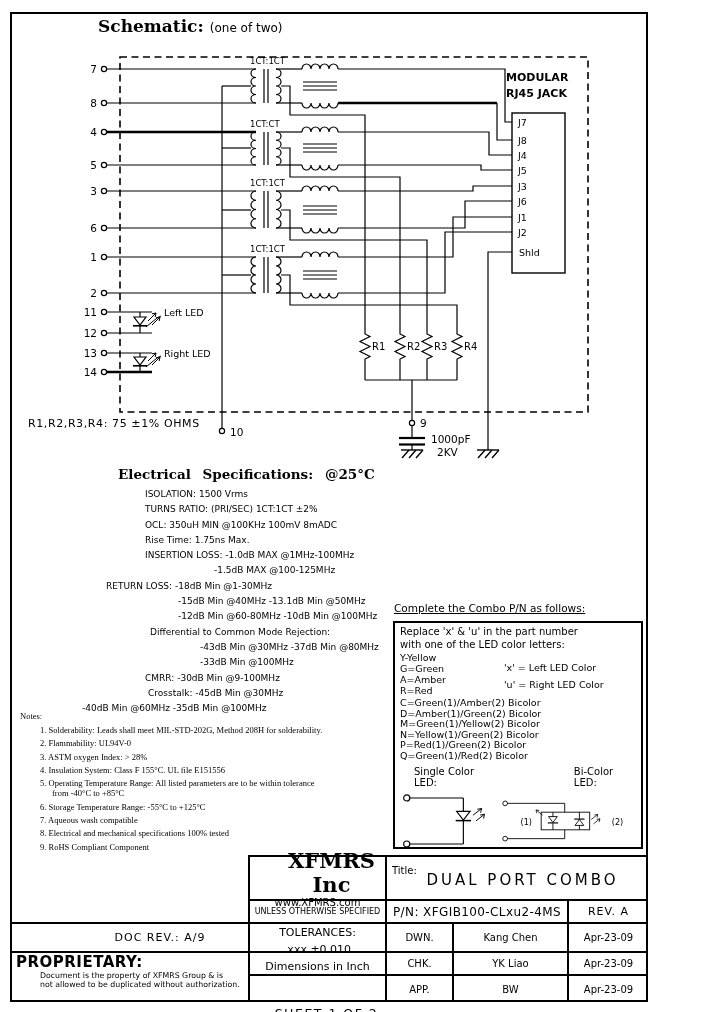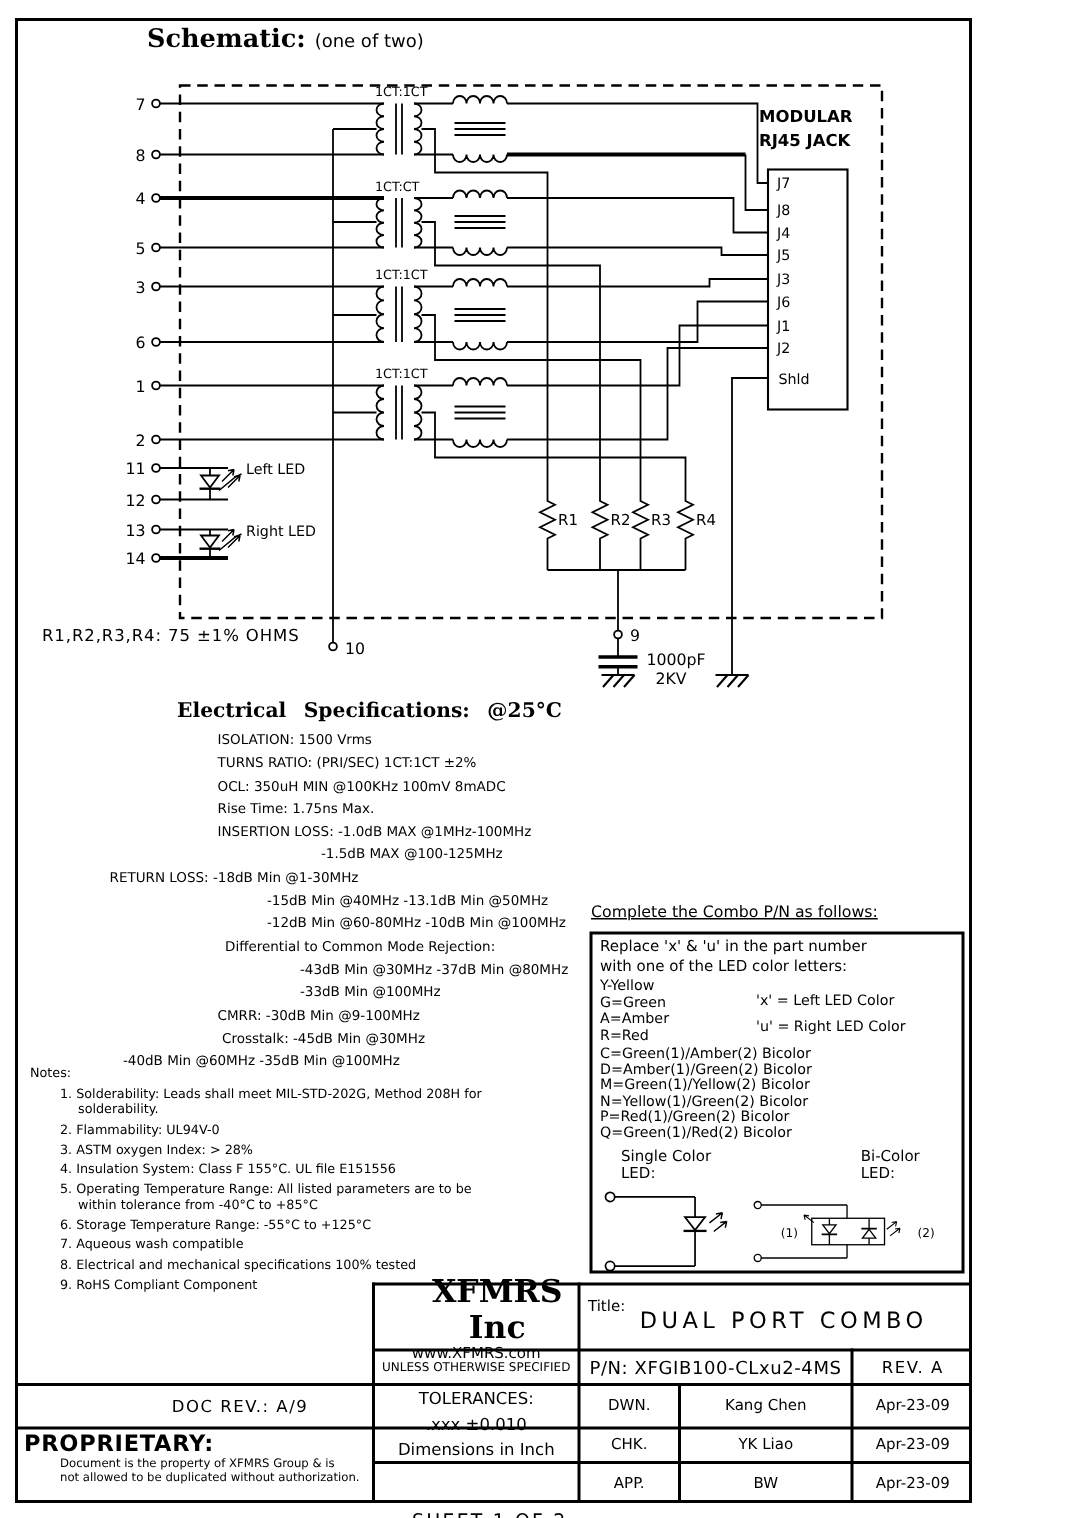--- a/index.html
+++ b/index.html
@@ -18,21 +18,21 @@
   .combo-box{left:393px;top:621px;width:236px;height:218px;border:2px solid #000;padding:3px 5px;}
   .combo-intro{font-size:10px;line-height:12.5px;}
   .letter-grid{position:relative;height:46px;margin-top:1px;}
   .letters{font-size:9.5px;line-height:11px;}
   .xu{position:absolute;left:104px;top:7px;font-size:9.5px;line-height:17px;}
   .bicolor{font-size:9.5px;line-height:10.6px;}
   .led-labels{display:flex;font-size:10px;margin-top:4px;}
   .led-labels .l1{margin-left:14px;}
   .led-labels .l2{margin-left:78px;}
   .led-diagrams{display:flex;margin-top:2px;}
-  .notes-blk{left:20px;top:711px;width:300px;font-size:8.5px;}
+  .notes-blk{left:20px;top:711px;width:300px;font-size:8.5px;font-family:Liberation Serif, serif;}
   .notes-blk .nt{margin-bottom:4px;}
   .note{margin-left:32px;width:272px;line-height:10.3px;margin-bottom:3px;text-indent:-12px;}
   .note::before{content:attr(data-num) ". ";}
   .tb-line{background:#000;}
   .tb-cell{position:absolute;display:flex;align-items:center;justify-content:center;text-align:center;}
   .company{font-family:"DejaVu Serif",serif;font-weight:bold;font-size:21px;line-height:24px;padding-left:28px;}
   .website{font-size:10px;}
   .title-label{font-size:10px;}
   .doc-title{font-size:15px;letter-spacing:3px;}
   .unless{font-size:8px;}
@@ -266,21 +266,21 @@
   <div class="abs res-note">R1,R2,R3,R4: 75 ±1% OHMS</div>
 
   <div class="abs elec-title">Electrical Specifications: @25°C</div>
   <div class="abs elec-lines">
     <div style="margin-left:145px">ISOLATION: 1500 Vrms</div>
     <div style="margin-left:145px">TURNS RATIO: (PRI/SEC) 1CT:1CT ±2%</div>
     <div style="margin-left:145px">OCL: 350uH MIN @100KHz 100mV 8mADC</div>
     <div style="margin-left:145px">Rise Time: 1.75ns Max.</div>
     <div style="margin-left:145px">INSERTION LOSS: -1.0dB MAX @1MHz-100MHz</div>
     <div style="margin-left:214px">-1.5dB MAX @100-125MHz</div>
-    <div style="margin-left:73px">RETURN LOSS: -18dB Min @1-30MHz</div>
+    <div style="margin-left:106px">RETURN LOSS: -18dB Min @1-30MHz</div>
     <div style="margin-left:178px">-15dB Min @40MHz -13.1dB Min @50MHz</div>
     <div style="margin-left:178px">-12dB Min @60-80MHz -10dB Min @100MHz</div>
     <div style="margin-left:150px">Differential to Common Mode Rejection:</div>
     <div style="margin-left:200px">-43dB Min @30MHz -37dB Min @80MHz</div>
     <div style="margin-left:200px">-33dB Min @100MHz</div>
     <div style="margin-left:145px">CMRR: -30dB Min @9-100MHz</div>
     <div style="margin-left:148px">Crosstalk: -45dB Min @30MHz</div>
     <div style="margin-left:82px">-40dB Min @60MHz -35dB Min @100MHz</div>
   </div>
 

